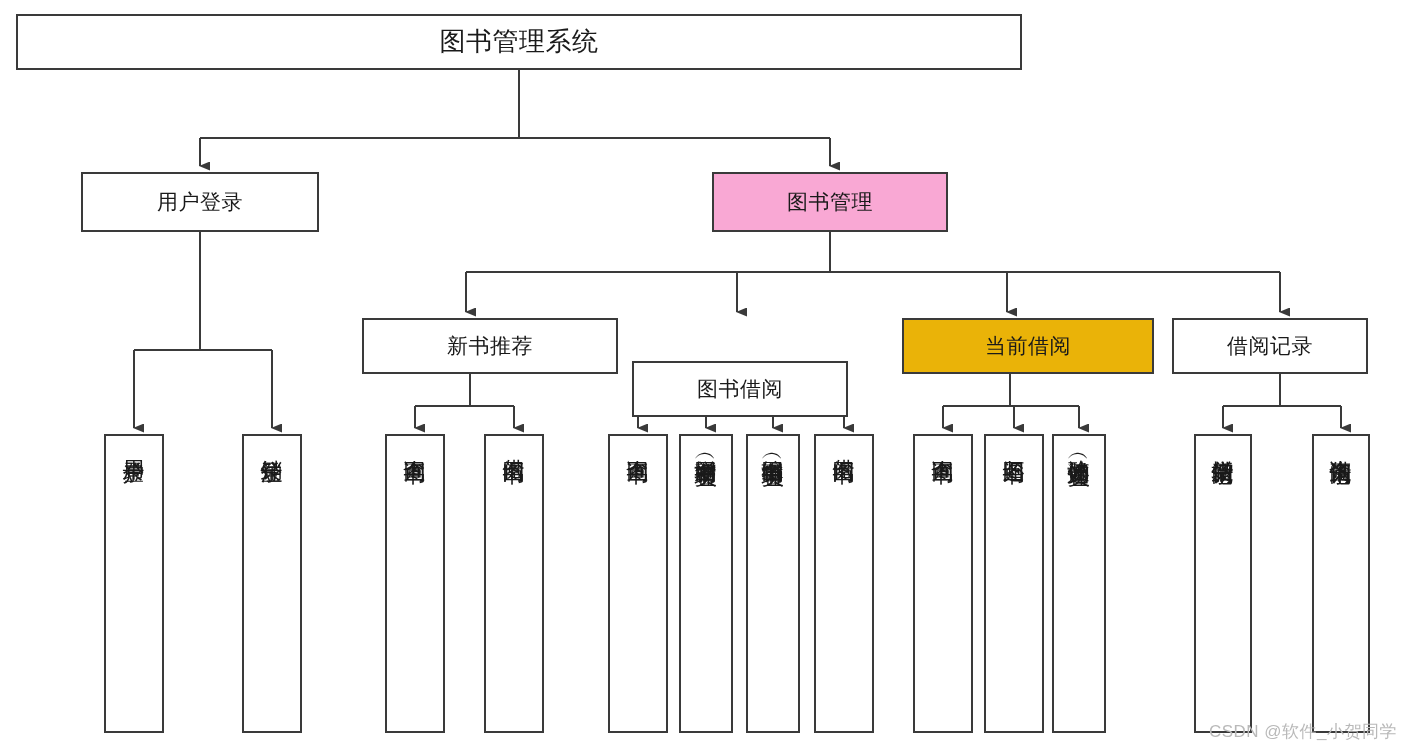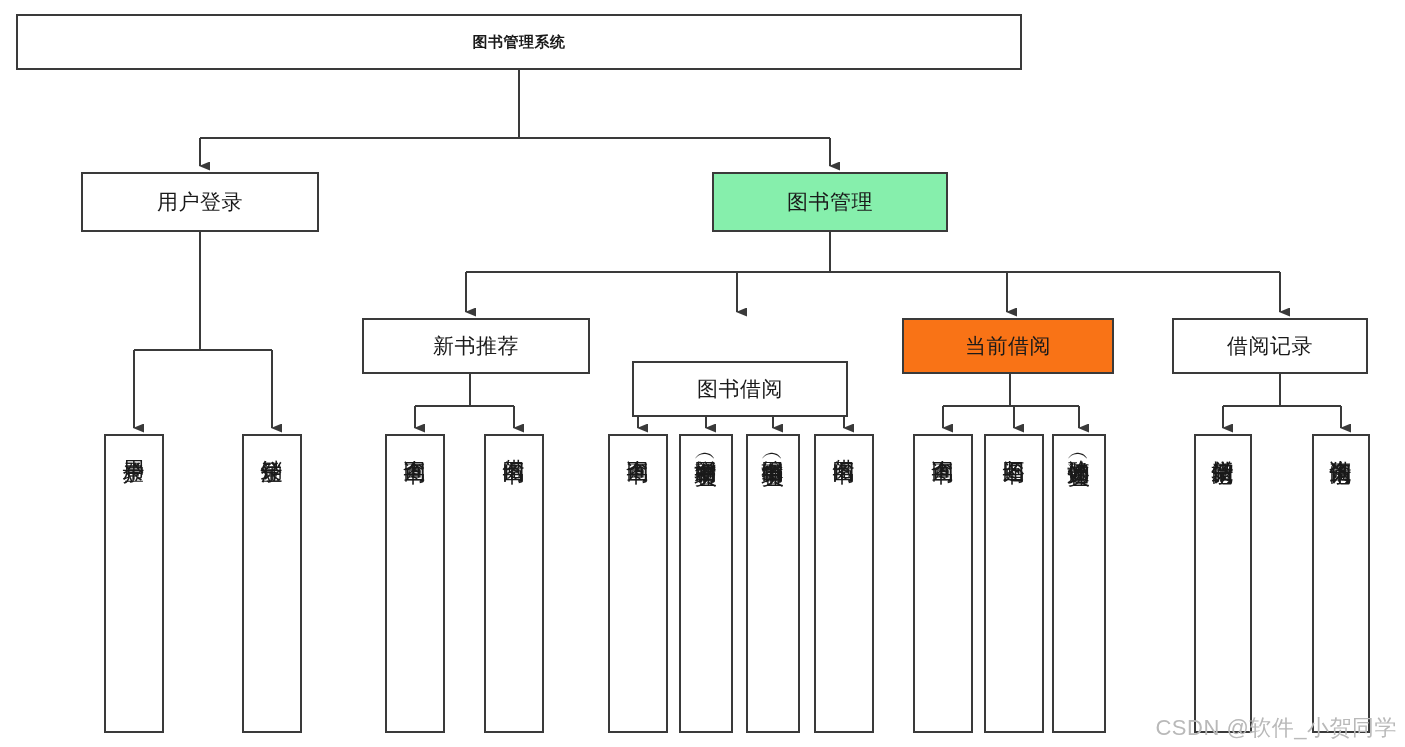--- a/index.html
+++ b/index.html
@@ -42,43 +42,42 @@
     line-height: 1.15;
     color: #1a1a1a;
   }
   
   .node.horiz .label {
     font-size: 21px;
     white-space: nowrap;
     letter-spacing: 0.5px;
   }
   .node.root .label {
-    font-size: 15px;
-    font-weight: bold;
+    font-size: 26px;
   }
   
   .node.vert {
     align-items: flex-start;
     justify-content: center;
     padding-top: 6px;
   }
   .node.vert .label {
     writing-mode: vertical-rl;
     text-orientation: upright;
     font-size: 22px;
     line-height: 1.05;
     letter-spacing: 1px;
     white-space: nowrap;
     -webkit-writing-mode: vertical-rl;
   }
   #watermark {
     position: absolute;
     right: 8px;
     bottom: 4px;
-    font-size: 22px;
+    font-size: 17px;
     color: #b9b9b9;
     white-space: nowrap;
     letter-spacing: 0.5px;
   }
 </style>
 </head>
 <body>
 
 <div id="diagram-root" style="background: rgb(255, 255, 255);">
 
@@ -138,31 +137,31 @@
     </g>
   </svg>
 
   <div class="node horiz root" style="left: 16px; top: 14px; width: 1006px; height: 56px; border-color: rgb(58, 58, 58); background: rgb(255, 255, 255); color: rgb(26, 26, 26);">
     <span class="label">图书管理系统</span>
   </div>
 
   <div class="node horiz" style="left: 81px; top: 172px; width: 238px; height: 60px; border-color: rgb(58, 58, 58); background: rgb(255, 255, 255); color: rgb(26, 26, 26);">
     <span class="label">用户登录</span>
   </div>
-  <div class="node horiz" style="left: 712px; top: 172px; width: 236px; height: 60px; border-color: rgb(58, 58, 58); background: #86efac; color: rgb(26, 26, 26);">
+  <div class="node horiz" style="left: 712px; top: 172px; width: 236px; height: 60px; border-color: rgb(58, 58, 58); background: #f9a8d4; color: rgb(26, 26, 26);">
     <span class="label">图书管理</span>
   </div>
 
-  <div class="node horiz" style="left: 362px; top: 318px; width: 228px; height: 56px; border-color: rgb(58, 58, 58); background: rgb(255, 255, 255); color: rgb(26, 26, 26);">
+  <div class="node horiz" style="left: 362px; top: 318px; width: 256px; height: 56px; border-color: rgb(58, 58, 58); background: rgb(255, 255, 255); color: rgb(26, 26, 26);">
     <span class="label">新书推荐</span>
   </div>
   <div class="node horiz" style="left: 632px; top: 318px; width: 216px; height: 56px; border-color: rgb(58, 58, 58); background: rgb(255, 255, 255); color: rgb(26, 26, 26); margin-top: 43px;">
     <span class="label">图书借阅</span>
   </div>
-  <div class="node horiz" style="left: 902px; top: 318px; width: 212px; height: 56px; border-color: rgb(58, 58, 58); background: #f97316; color: rgb(26, 26, 26);">
+  <div class="node horiz" style="left: 902px; top: 318px; width: 252px; height: 56px; border-color: rgb(58, 58, 58); background: #eab308; color: rgb(26, 26, 26);">
     <span class="label">当前借阅</span>
   </div>
   <div class="node horiz" style="left: 1172px; top: 318px; width: 196px; height: 56px; border-color: rgb(58, 58, 58); background: rgb(255, 255, 255); color: rgb(26, 26, 26);">
     <span class="label">借阅记录</span>
   </div>
 
   <div class="node vert" style="left: 104px; top: 434px; width: 60px; height: 299px; border-color: rgb(58, 58, 58); background: rgb(255, 255, 255); color: rgb(26, 26, 26);">
     <span class="label">用户登录</span>
   </div>
   <div class="node vert" style="left: 242px; top: 434px; width: 60px; height: 299px; border-color: rgb(58, 58, 58); background: rgb(255, 255, 255); color: rgb(26, 26, 26);">

